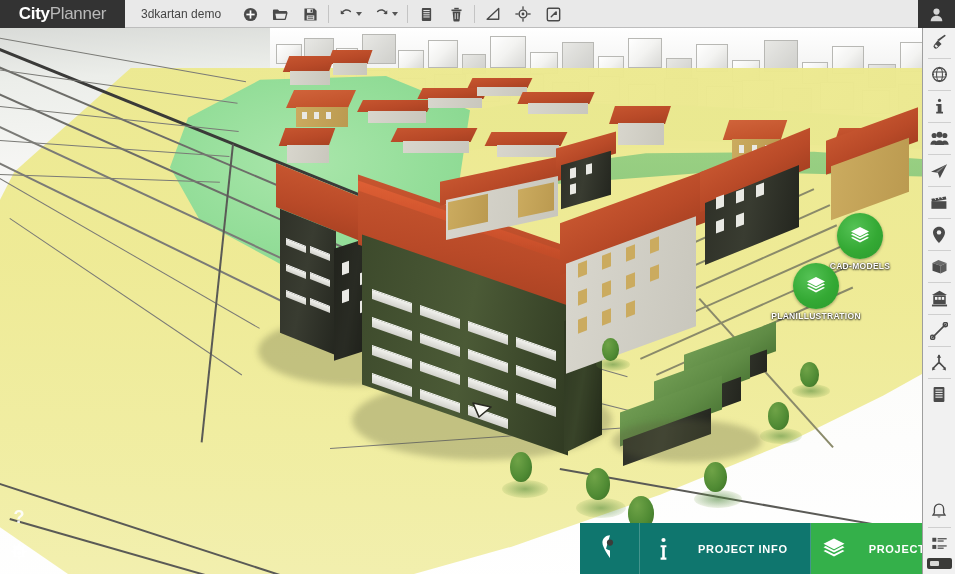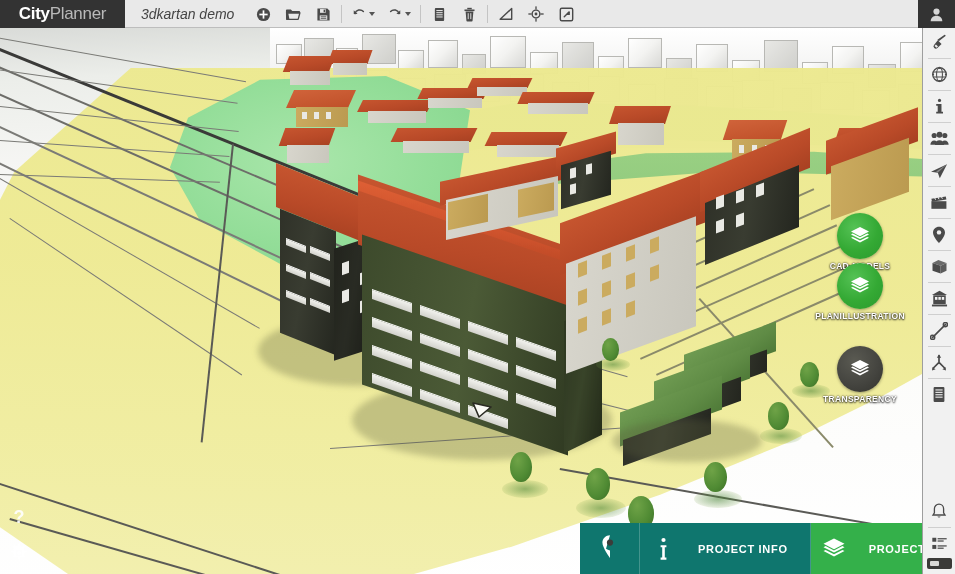--- a/index.html
+++ b/index.html
@@ -32,23 +32,22 @@
     flex: none;
   }
   .logo-text { font-size: 17px; letter-spacing: -0.3px; white-space: nowrap; }
   .logo-city { color: #ffffff; font-weight: bold; }
   .logo-planner { color: #b9b9b9; font-weight: normal; }
 
   #project-name {
     flex: none;
     display: flex; align-items: center;
     padding: 0 14px 0 16px;
-    font-size: 14px; color: #454545;
+    font-size: 12px; color: #454545;
     white-space: nowrap;
-    font-style: italic;
   }
 
   .tb-group { display: flex; align-items: center; height: 28px; flex: none; }
   .tb-sep {
     width: 1px; height: 18px; background: #c4c4c4;
     align-self: center; margin: 0 3px; flex: none;
   }
   .tb-btn {
     width: 30px; height: 28px;
     display: flex; align-items: center; justify-content: center;
@@ -701,41 +700,31 @@
         <div class="lt-circle on">
           <svg width="24" height="24" viewBox="0 0 24 24">
               <path d="M12 3l9 4.6-9 4.6-9-4.6z" fill="#ffffff"></path>
               <path d="M12 13.2l7.2-3.7 1.8 0.9-9 4.6-9-4.6 1.8-0.9z" fill="#ffffff"></path>
               <path d="M12 16.6l7.2-3.7 1.8 0.9-9 4.6-9-4.6 1.8-0.9z" fill="#ffffff"></path>
             </svg>
         </div>
         <span class="lt-label">CAD-MODELS</span>
       </div>
 
-      <div class="layer-toggle" style="left:837px; top:235px;">
+      <div class="layer-toggle" style="left:793px; top:235px;">
         <div class="lt-circle on">
           <svg width="24" height="24" viewBox="0 0 24 24">
               <path d="M12 3l9 4.6-9 4.6-9-4.6z" fill="#ffffff"></path>
               <path d="M12 13.2l7.2-3.7 1.8 0.9-9 4.6-9-4.6 1.8-0.9z" fill="#ffffff"></path>
               <path d="M12 16.6l7.2-3.7 1.8 0.9-9 4.6-9-4.6 1.8-0.9z" fill="#ffffff"></path>
             </svg>
         </div>
         <span class="lt-label">PLANILLUSTRATION</span>
       </div>
 
-      <div class="layer-toggle" style="left:837px; top:318px;">
-        <div class="lt-circle off">
-          <svg width="24" height="24" viewBox="0 0 24 24">
-              <path d="M12 3l9 4.6-9 4.6-9-4.6z" fill="#ffffff"></path>
-              <path d="M12 13.2l7.2-3.7 1.8 0.9-9 4.6-9-4.6 1.8-0.9z" fill="#ffffff"></path>
-              <path d="M12 16.6l7.2-3.7 1.8 0.9-9 4.6-9-4.6 1.8-0.9z" fill="#ffffff"></path>
-            </svg>
-        </div>
-        <span class="lt-label">TRANSPARENCY</span>
-      </div>
 
 
       <div id="cursor">
         <svg width="24" height="24" viewBox="0 0 24 24">
           <path d="M3 5 L21 9 L9 19 Z" fill="#fbfbf5" stroke="#2a2a22" stroke-width="1.6" stroke-linejoin="round"></path>
         </svg>
       </div>
 
       <div id="helpstack">
         <div class="help-btn">

